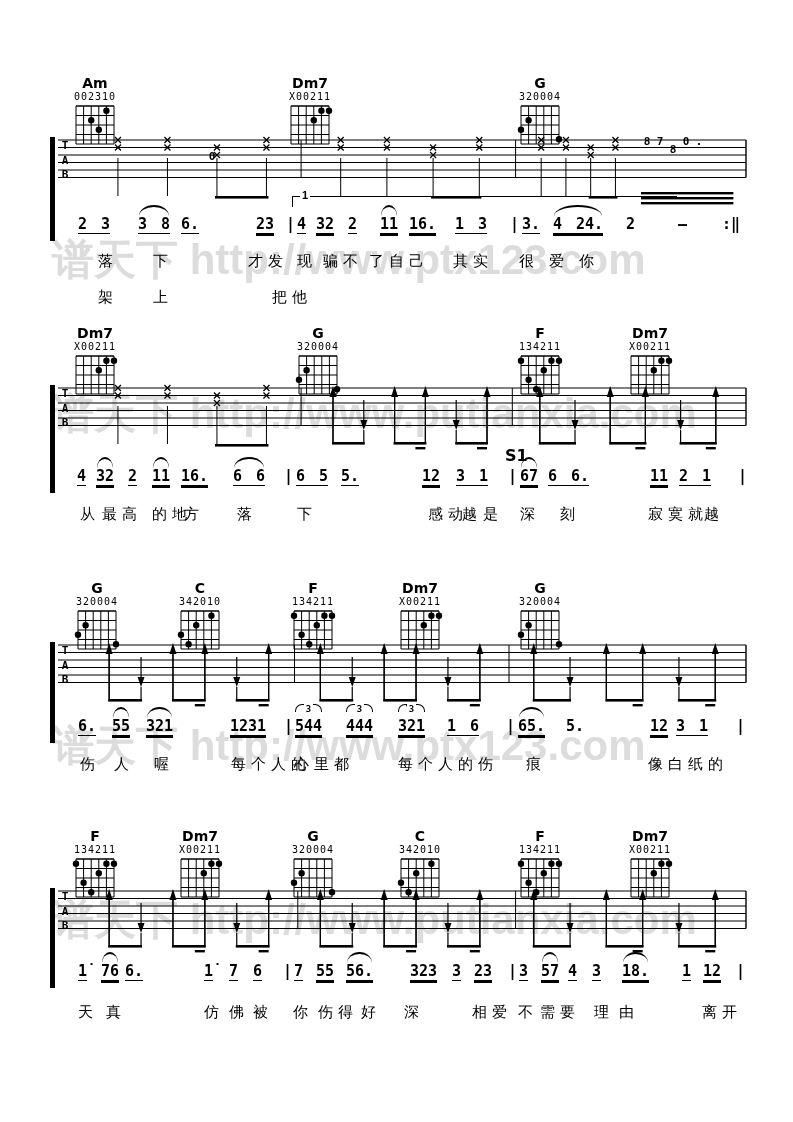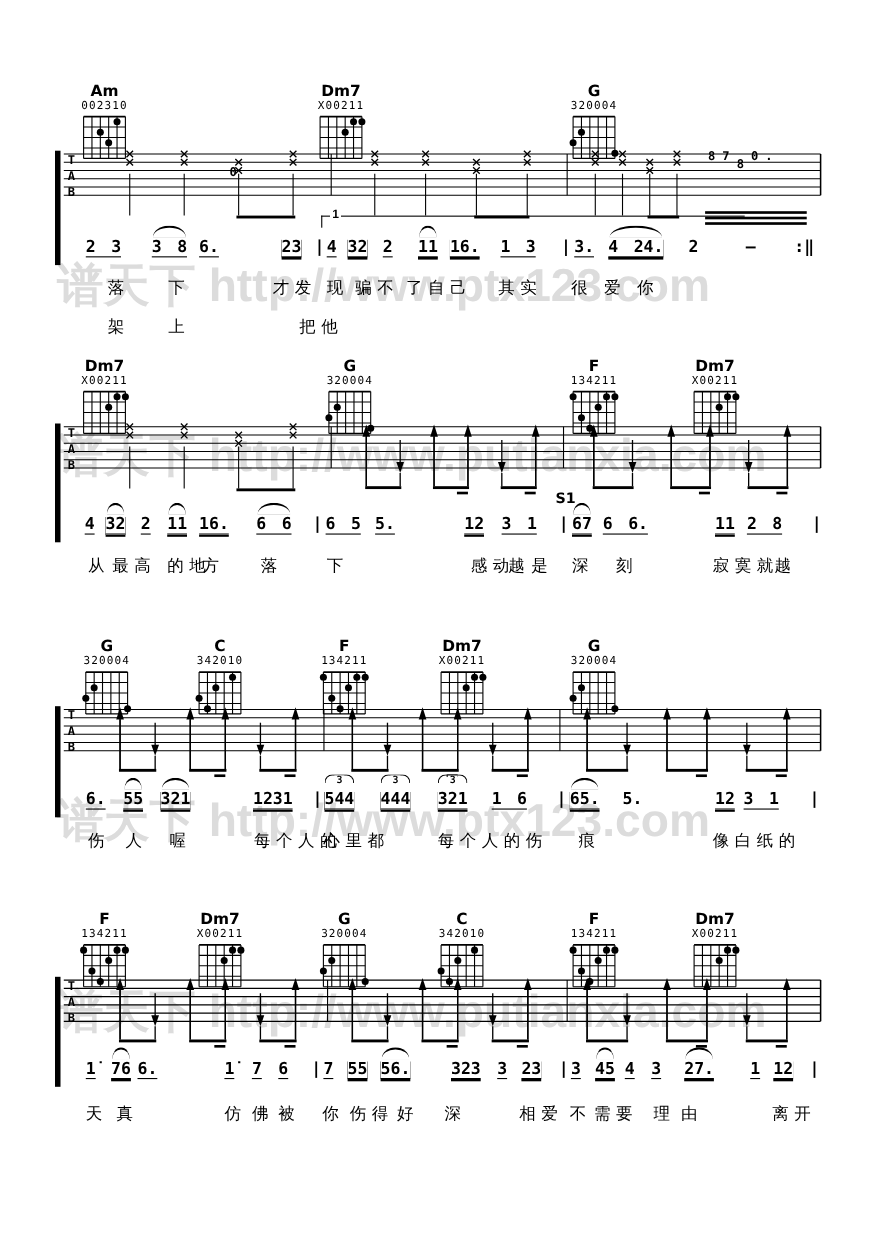--- a/index.html
+++ b/index.html
@@ -19,21 +19,21 @@
   .mseg.u2{border-bottom:1px solid #000;box-shadow:0 2px 0 #000;}
   .mseg.bar{font-weight:bold;}
   .slur{position:absolute;top:-11px;left:1px;right:1px;height:9px;border-top:2px solid #000;
         border-radius:50% 50% 0 0 / 100% 100% 0 0;}
   .t3arc{position:absolute;top:-14px;left:0;right:0;height:7px;border:1px solid #000;border-bottom:none;
         border-radius:7px 7px 0 0;text-align:center;}
   .t3arc span{position:relative;top:-6px;font-size:9px;font-weight:bold;background:#fff;padding:0 2px;}
   .lseg{position:absolute;font-size:15px;color:#000;letter-spacing:5px;white-space:nowrap;}
   .volta{position:absolute;border-top:1px solid #000;border-left:1px solid #000;height:10px;}
   .volta span{position:absolute;left:7px;top:-8px;font-size:11px;font-weight:bold;background:#fff;padding:0 2px;}
-  .slabel{position:absolute;font-size:13px;font-weight:bold;color:#000;font-family:"DejaVu Sans",sans-serif;}
+  .slabel{position:absolute;font-size:16px;font-weight:bold;color:#000;font-family:"DejaVu Sans",sans-serif;}
 </style>
 </head>
 <body>
 
 <div class="page" id="sheet">
   <div class="watermark" style="top:232px">谱天下 http://www.ptx123.com</div>
   <div class="watermark" style="top:386px">谱天下 http://www.putianxia.com</div>
   <div class="watermark" style="top:718px">谱天下 http://www.ptx123.com</div>
   <div class="watermark" style="top:892px">谱天下 http://www.putianxia.com</div>
 <div class="system">
@@ -366,21 +366,21 @@
       <div class="mseg u1" style="left: 233px; top: 468px;"><span>6 6</span><div class="slur"></div></div>
       <div class="mseg bar" style="left: 284px; top: 468px;"><span>|</span></div>
       <div class="mseg u1" style="left: 296px; top: 468px;"><span>6 5</span></div>
       <div class="mseg u1" style="left: 341px; top: 468px;"><span>5.</span></div>
       <div class="mseg u2" style="left: 422px; top: 468px;"><span>12</span></div>
       <div class="mseg u1" style="left: 456px; top: 468px;"><span>3 1</span></div>
       <div class="mseg bar" style="left: 508px; top: 468px;"><span>|</span></div>
       <div class="mseg u2" style="left: 520px; top: 468px;"><span>67</span><div class="slur"></div></div>
       <div class="mseg u1" style="left: 548px; top: 468px;"><span>6 6.</span></div>
       <div class="mseg u2" style="left: 650px; top: 468px;"><span>11</span></div>
-      <div class="mseg u1" style="left: 679px; top: 468px;"><span>2 8</span></div>
+      <div class="mseg u1" style="left: 679px; top: 468px;"><span>2 1</span></div>
       <div class="mseg bar" style="left: 738px; top: 468px;"><span>|</span></div>
       <div class="lseg" style="left: 80px; top: 505px;">从</div>
       <div class="lseg" style="left: 102px; top: 505px;">最高</div>
       <div class="lseg" style="left: 152px; top: 505px;">的地</div>
       <div class="lseg" style="left: 184px; top: 505px;">方</div>
       <div class="lseg" style="left: 237px; top: 505px;">落</div>
       <div class="lseg" style="left: 297px; top: 505px;">下</div>
       <div class="lseg" style="left: 428px; top: 505px;">感动</div>
       <div class="lseg" style="left: 462px; top: 505px;">越</div>
       <div class="lseg" style="left: 483px; top: 505px;">是</div>
@@ -780,24 +780,24 @@
       <div class="mseg u1" style="left: 253px; top: 963px;"><span>6</span></div>
       <div class="mseg bar" style="left: 283px; top: 963px;"><span>|</span></div>
       <div class="mseg u1" style="left: 294px; top: 963px;"><span>7</span></div>
       <div class="mseg u2" style="left: 316px; top: 963px;"><span>55</span></div>
       <div class="mseg u2" style="left: 346px; top: 963px;"><span>56.</span><div class="slur"></div></div>
       <div class="mseg u2" style="left: 410px; top: 963px;"><span>323</span></div>
       <div class="mseg u1" style="left: 452px; top: 963px;"><span>3</span></div>
       <div class="mseg u2" style="left: 474px; top: 963px;"><span>23</span></div>
       <div class="mseg bar" style="left: 508px; top: 963px;"><span>|</span></div>
       <div class="mseg u1" style="left: 519px; top: 963px;"><span>3</span></div>
-      <div class="mseg u2" style="left: 541px; top: 963px;"><span>45</span><div class="slur"></div></div>
+      <div class="mseg u2" style="left: 541px; top: 963px;"><span>57</span><div class="slur"></div></div>
       <div class="mseg u1" style="left: 568px; top: 963px;"><span>4</span></div>
       <div class="mseg u1" style="left: 592px; top: 963px;"><span>3</span></div>
-      <div class="mseg u2" style="left: 622px; top: 963px;"><span>27.</span><div class="slur"></div></div>
+      <div class="mseg u2" style="left: 622px; top: 963px;"><span>18.</span><div class="slur"></div></div>
       <div class="mseg u1" style="left: 682px; top: 963px;"><span>1</span></div>
       <div class="mseg u2" style="left: 703px; top: 963px;"><span>12</span></div>
       <div class="mseg bar" style="left: 736px; top: 963px;"><span>|</span></div>
       <div class="lseg" style="left: 78px; top: 1003px;">天</div>
       <div class="lseg" style="left: 106px; top: 1003px;">真</div>
       <div class="lseg" style="left: 204px; top: 1003px;">仿</div>
       <div class="lseg" style="left: 229px; top: 1003px;">佛</div>
       <div class="lseg" style="left: 253px; top: 1003px;">被</div>
       <div class="lseg" style="left: 293px; top: 1003px;">你</div>
       <div class="lseg" style="left: 318px; top: 1003px;">伤得</div>

